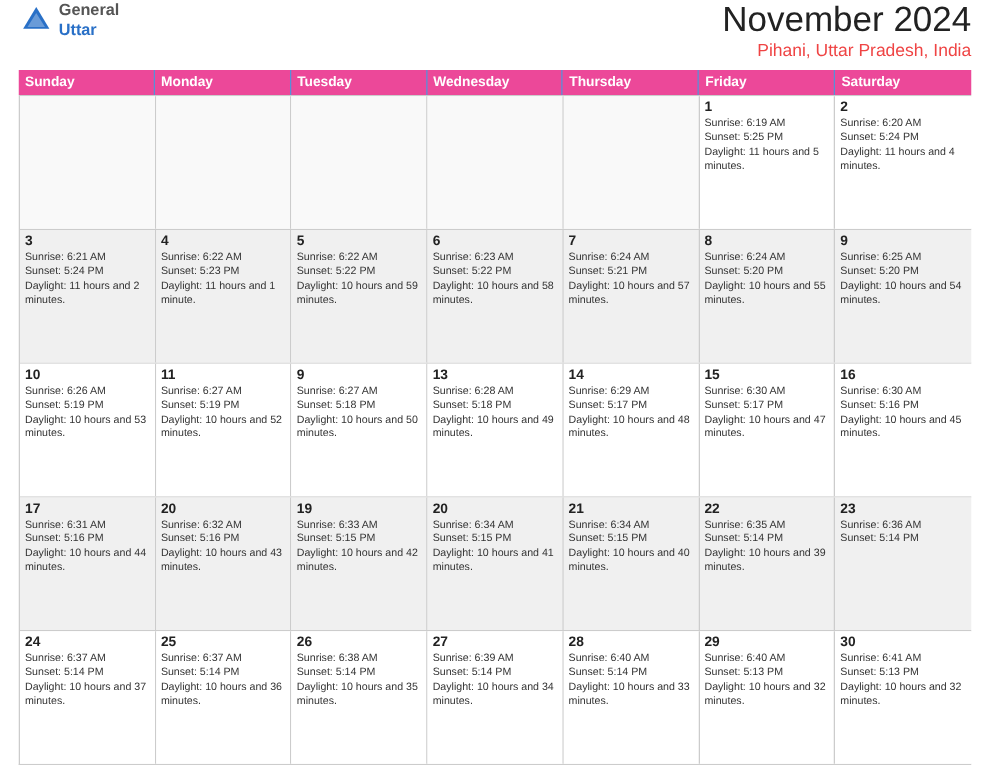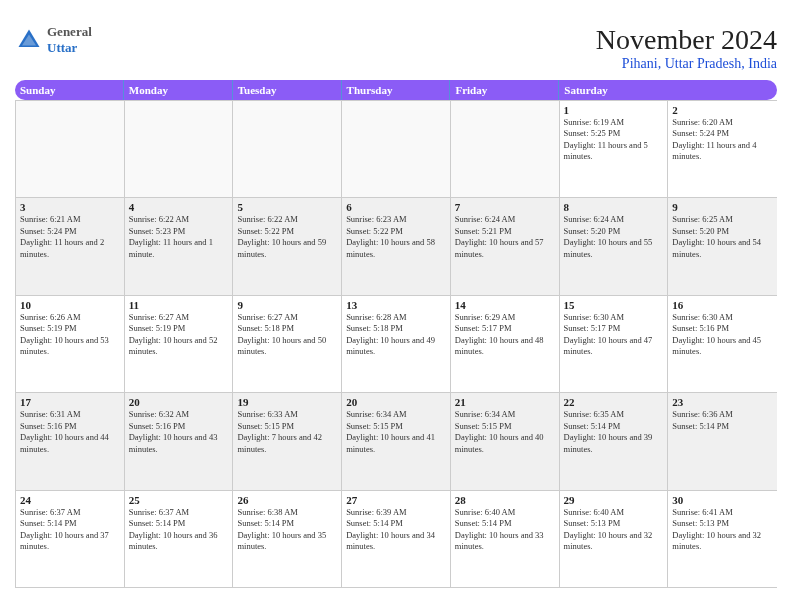--- a/index.html
+++ b/index.html
@@ -6,24 +6,23 @@
     body {
       font-family: Arial, sans-serif;
       background: #fff;
       width: 792px;
       height: 612px;
       overflow: hidden;
     }
     .page {
       width: 792px;
       height: 612px;
-      padding: 24px 15px;
+      padding: 0 15px;
       display: flex;
       flex-direction: column;
-      font-family: Liberation Serif, serif;
     }
     .header {
       display: flex;
       justify-content: space-between;
       align-items: flex-start;
       margin-bottom: 8px;
     }
     .logo {
       display: flex;
       align-items: center;
@@ -44,32 +43,31 @@
       margin-left: 28px;
     }
     .title-block h1 {
       font-size: 28px;
       font-weight: normal;
       color: #222;
     }
     .title-block h2 {
       font-size: 14px;
       font-weight: normal;
-      color: #1d4ed8;
+      color: #ef4444;
     }
     .calendar {
       flex: 1;
       display: flex;
       flex-direction: column;
     }
     .cal-header {
       display: grid;
       grid-template-columns: repeat(7, 1fr);
-      background: #8b5cf6;
-      border-radius: 10px;
+      background: #ec4899;
     }
     .cal-header-cell {
       color: #fff;
       font-size: 11px;
       font-weight: bold;
       padding: 4px 5px;
       border-right: 1px solid #5590d9;
     }
     .cal-header-cell:last-child { border-right: none; }
     .cal-body {
@@ -129,20 +127,21 @@
       <h1>November 2024</h1>
       <h2>Pihani, Uttar Pradesh, India</h2>
     </div>
   </div>
 
   <div class="calendar">
     <div class="cal-header">
       <div class="cal-header-cell">Sunday</div>
       <div class="cal-header-cell">Monday</div>
       <div class="cal-header-cell">Tuesday</div>
+      <div class="cal-header-cell">Wednesday</div>
       <div class="cal-header-cell">Thursday</div>
       <div class="cal-header-cell">Friday</div>
       <div class="cal-header-cell">Saturday</div>
     </div>
     <div class="cal-body" id="cal-body">
     <div class="cal-row">
           <div class="cal-cell empty"></div>
           <div class="cal-cell empty"></div>
           <div class="cal-cell empty"></div>
           <div class="cal-cell empty"></div>
@@ -258,21 +257,21 @@
           <div class="cal-cell shaded">
             <span class="day-num">20</span>
             <p>Sunrise: 6:32 AM</p>
             <p>Sunset: 5:16 PM</p>
             <p>Daylight: 10 hours and 43 minutes.</p>
           </div>
           <div class="cal-cell shaded">
             <span class="day-num">19</span>
             <p>Sunrise: 6:33 AM</p>
             <p>Sunset: 5:15 PM</p>
-            <p>Daylight: 7 hours and 42 minutes.</p>
+            <p>Daylight: 10 hours and 42 minutes.</p>
           </div>
           <div class="cal-cell shaded">
             <span class="day-num">20</span>
             <p>Sunrise: 6:34 AM</p>
             <p>Sunset: 5:15 PM</p>
             <p>Daylight: 10 hours and 41 minutes.</p>
           </div>
           <div class="cal-cell shaded">
             <span class="day-num">21</span>
             <p>Sunrise: 6:34 AM</p>

